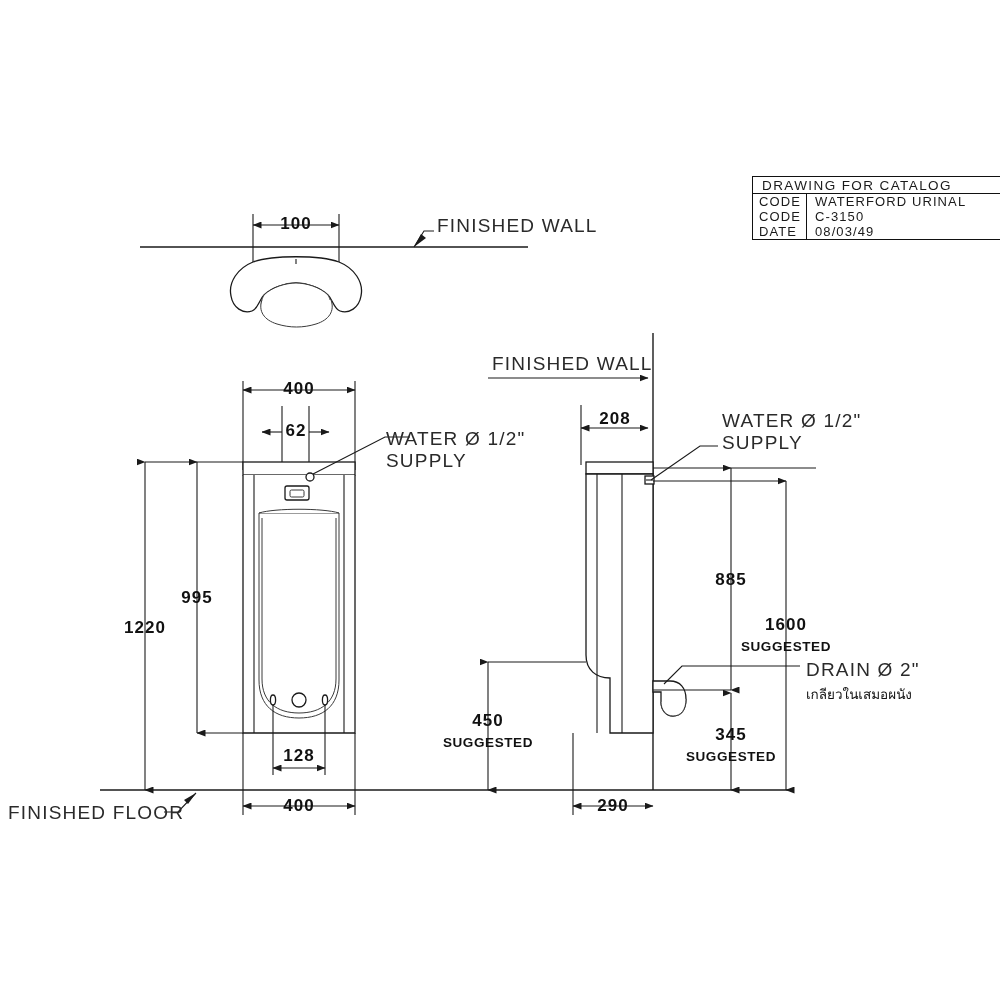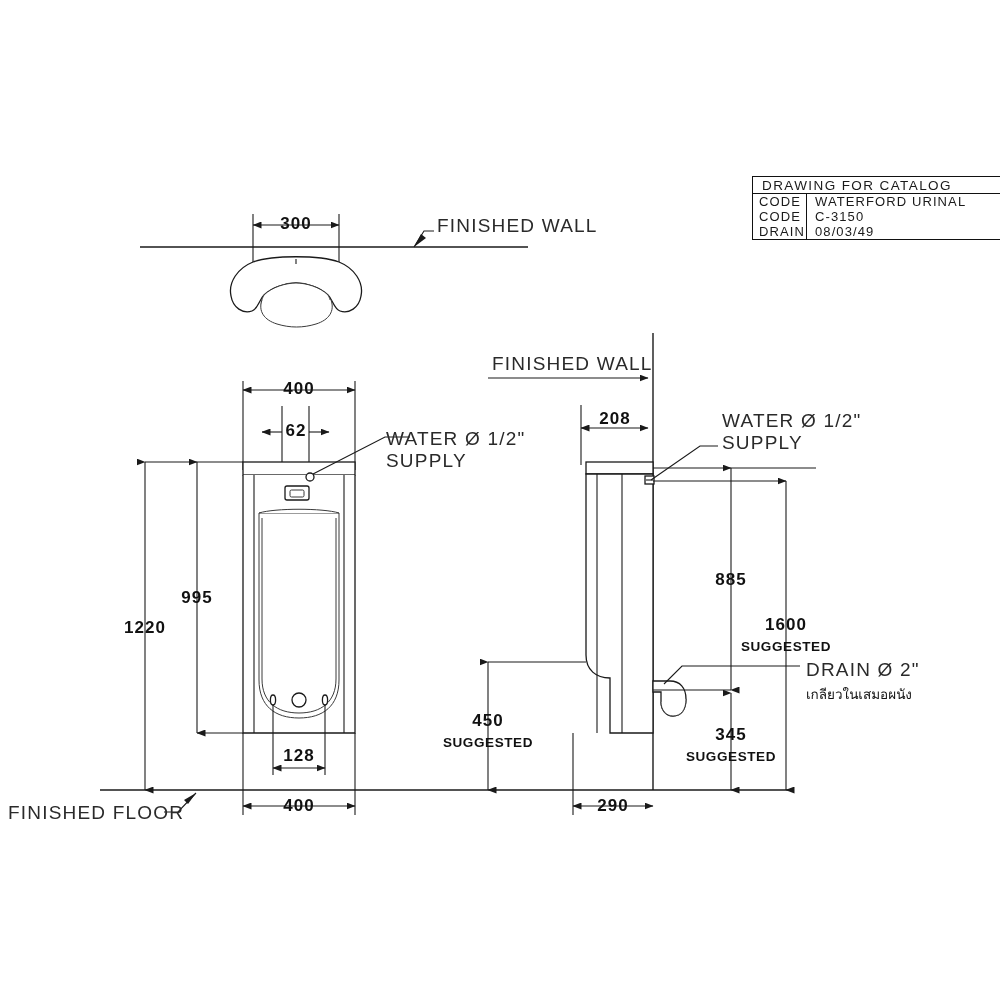--- a/index.html
+++ b/index.html
@@ -265,31 +265,31 @@
   </svg>
 
   <div id="titleblock">
     <div id="tb-head">
       <span>DRAWING  FOR  CATALOG</span>
     </div>
     <div id="tb-body">
       <div id="tb-keys">
         <div class="tb-row">CODE</div>
         <div class="tb-row">CODE</div>
-        <div class="tb-row">DRAIN</div>
+        <div class="tb-row">DATE</div>
       </div>
       <div id="tb-vals">
         <div class="tb-row">WATERFORD  URINAL</div>
         <div class="tb-row">C-3150</div>
         <div class="tb-row">08/03/49</div>
       </div>
     </div>
   </div>
 
-  <div class="txt dim ctr" style="left:296px; top:214px;">300</div>
+  <div class="txt dim ctr" style="left:296px; top:214px;">100</div>
   <div class="txt note" style="left:437px; top:215px;">FINISHED  WALL</div>
 
   <div class="txt dim ctr" style="left:299px; top:379px;">400</div>
   <div class="txt dim ctr" style="left:296px; top:414px;margin-top:7px;">62</div>
 
   <div class="txt note" style="left:386px; top:428px;">WATER Ø 1/2"</div>
   <div class="txt note" style="left:386px; top:450px;">SUPPLY</div>
 
   <div class="txt dim ctr" style="left:145px; top:618px;">1220</div>
   <div class="txt dim ctr" style="left:197px; top:588px;">995</div>

